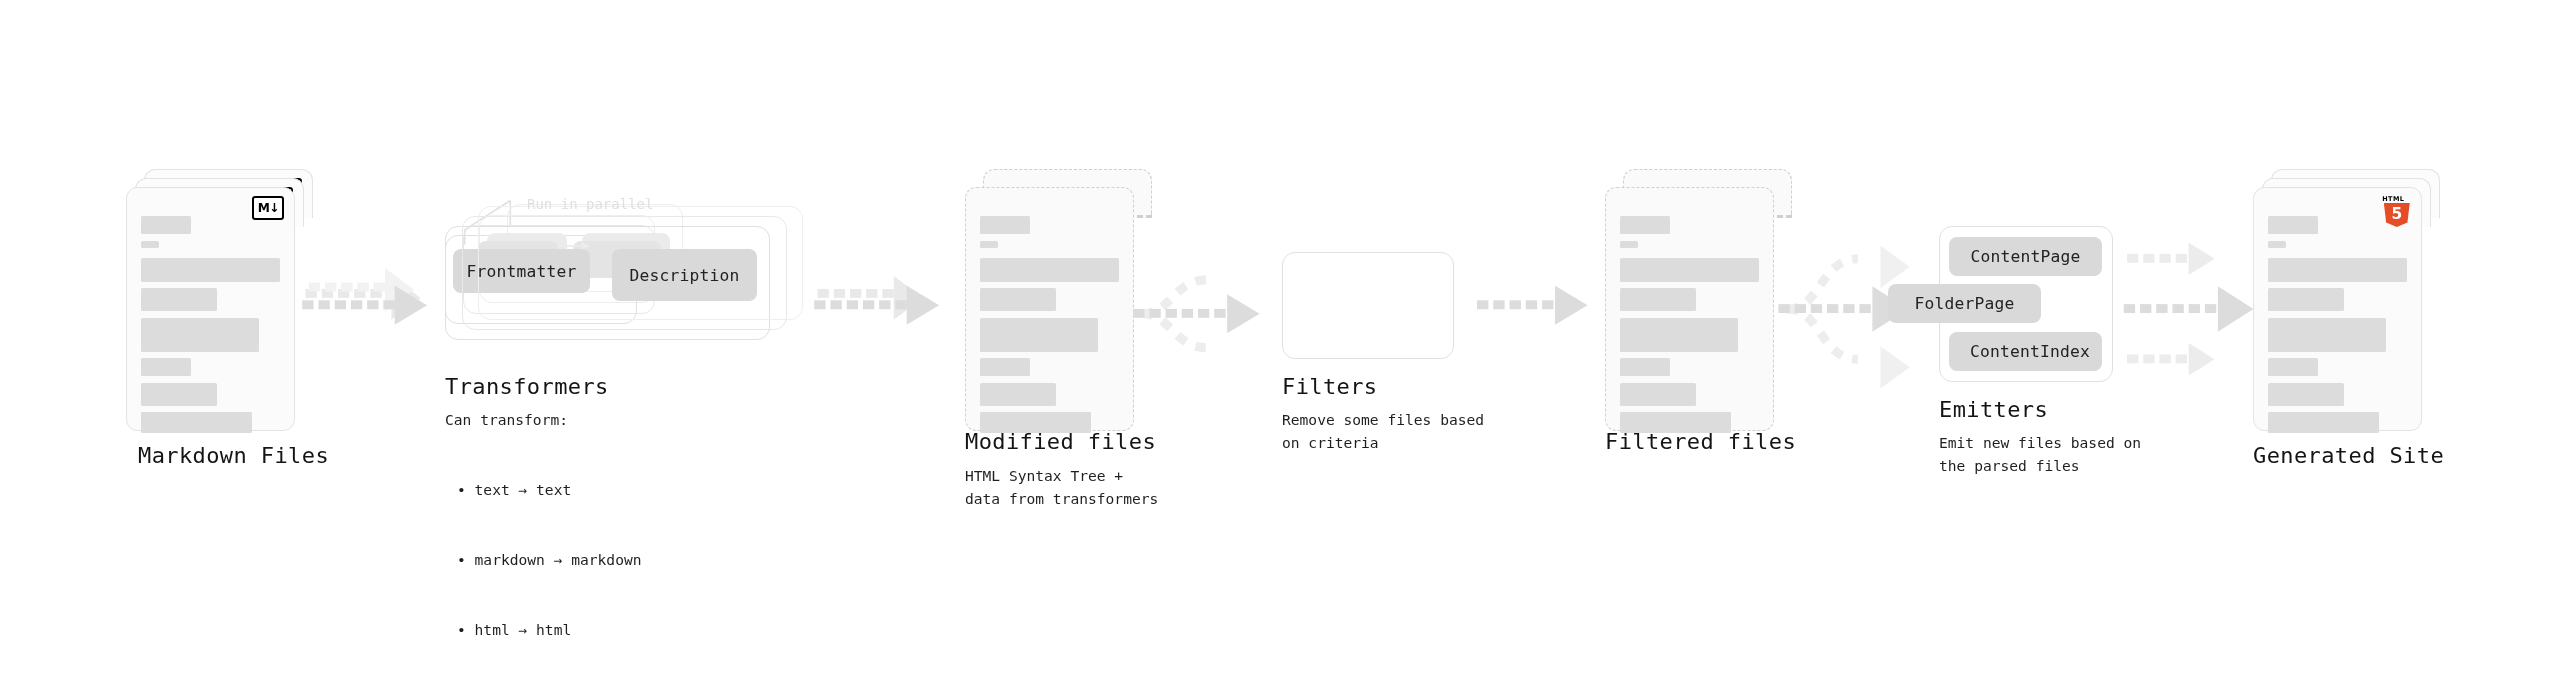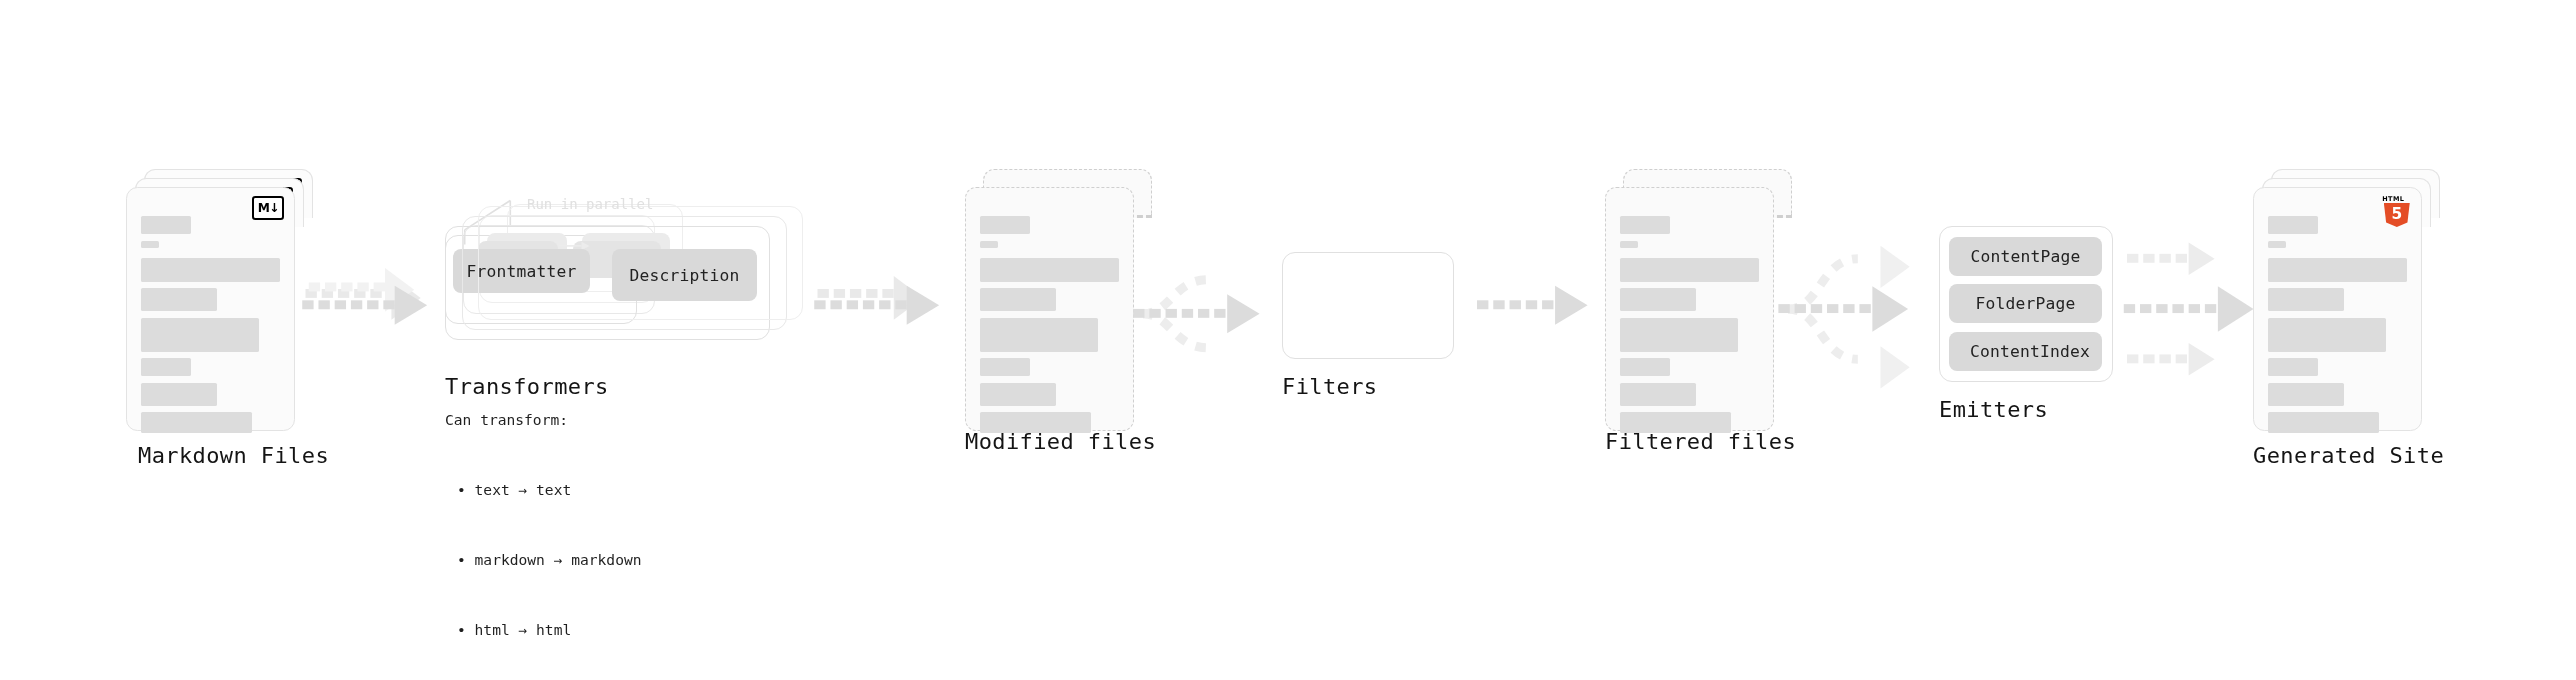--- a/index.html
+++ b/index.html
@@ -252,37 +252,41 @@
             <div class="bar" style="width: 55%; height: 23px;"></div>
             <div class="bar" style="width: 85%; height: 34px;"></div>
             <div class="bar" style="width: 36%; height: 18px;"></div>
             <div class="bar" style="width: 55%; height: 23px;"></div>
             <div class="bar" style="width: 80%; height: 21px;"></div>
           </div>
       </div>
     </div>
   </div>
   <div class="title" style="left:965px;top:429px;">Modified files</div>
+  <div class="subtitle" style="left:965px;top:465px;">HTML Syntax Tree +
+data from transformers</div>
 
   <svg class="arrowsvg" style="left:1138px;top:268px;" width="154" height="98" viewBox="0 0 190 120">
     <path d="M6 56 C40 56 44 14 86 14" stroke="#ededed" stroke-width="11" fill="none" stroke-dasharray="13 13"></path>
     <path d="M6 56 C40 56 44 98 86 98" stroke="#ededed" stroke-width="11" fill="none" stroke-dasharray="13 13"></path>
     <g fill="#dcdcdc">
       <rect x="-6" y="50" width="14" height="11"></rect>
         <rect x="14" y="50" width="14" height="11"></rect>
       <rect x="34" y="50" width="14" height="11"></rect>
         <rect x="54" y="50" width="14" height="11"></rect>
       <rect x="74" y="50" width="14" height="11"></rect>
         <rect x="94" y="50" width="14" height="11"></rect>
       <polygon points="110,32 150,56 110,80"></polygon>
     </g>
   </svg>
 
   <div class="groupbox" style="left:1282px;top:252px;width:172px;height:107px;"></div>
   <div class="title" style="left:1282px;top:374px;">Filters</div>
+  <div class="subtitle" style="left:1282px;top:409px;">Remove some files based
+on criteria</div>
 
   <svg class="arrowsvg" style="left:1477px;top:284px;" width="122" height="57" viewBox="0 0 150 70">
     <g fill="#dcdcdc">
       <rect x="0" y="20" width="14" height="11"></rect>
         <rect x="20" y="20" width="14" height="11"></rect>
       <rect x="40" y="20" width="14" height="11"></rect>
         <rect x="60" y="20" width="14" height="11"></rect>
       <rect x="80" y="20" width="14" height="11"></rect>
       <polygon points="96,2 136,26 96,50"></polygon>
     </g>
@@ -318,23 +322,25 @@
       <rect x="38" y="84" width="14" height="11"></rect>
         <rect x="58" y="84" width="14" height="11"></rect>
       <rect x="78" y="84" width="14" height="11"></rect>
         <rect x="98" y="84" width="14" height="11"></rect>
       <polygon points="114,62 158,90 114,118"></polygon>
     </g>
   </svg>
 
   <div class="groupbox" style="left:1939px;top:226px;width:174px;height:156px;"></div>
   <div class="pill" style="position:absolute;left:1949px;top:237px;width:153px;height:39px;">ContentPage</div>
-  <div class="pill" style="position:absolute;left:1949px;top:284px;width:153px;height:39px;">FolderPage</div>
+  <div class="pill" style="position:absolute;left:1888px;top:284px;width:153px;height:39px;">FolderPage</div>
   <div class="pill" style="position:absolute;left:1949px;top:332px;width:153px;height:39px;padding-left:9px;">ContentIndex</div>
   <div class="title" style="left:1939px;top:397px;">Emitters</div>
+  <div class="subtitle" style="left:1939px;top:432px;">Emit new files based on
+the parsed files</div>
 
   <svg class="arrowsvg" style="left:2127px;top:236px;" width="146" height="146" viewBox="0 0 180 180">
     <g fill="#ececec">
       <rect x="0" y="22" width="14" height="11"></rect>
         <rect x="20" y="22" width="14" height="11"></rect>
       <rect x="40" y="22" width="14" height="11"></rect>
         <rect x="60" y="22" width="14" height="11"></rect>
       <polygon points="76,8 108,28 76,48"></polygon>
     </g>
     <g fill="#dcdcdc">

